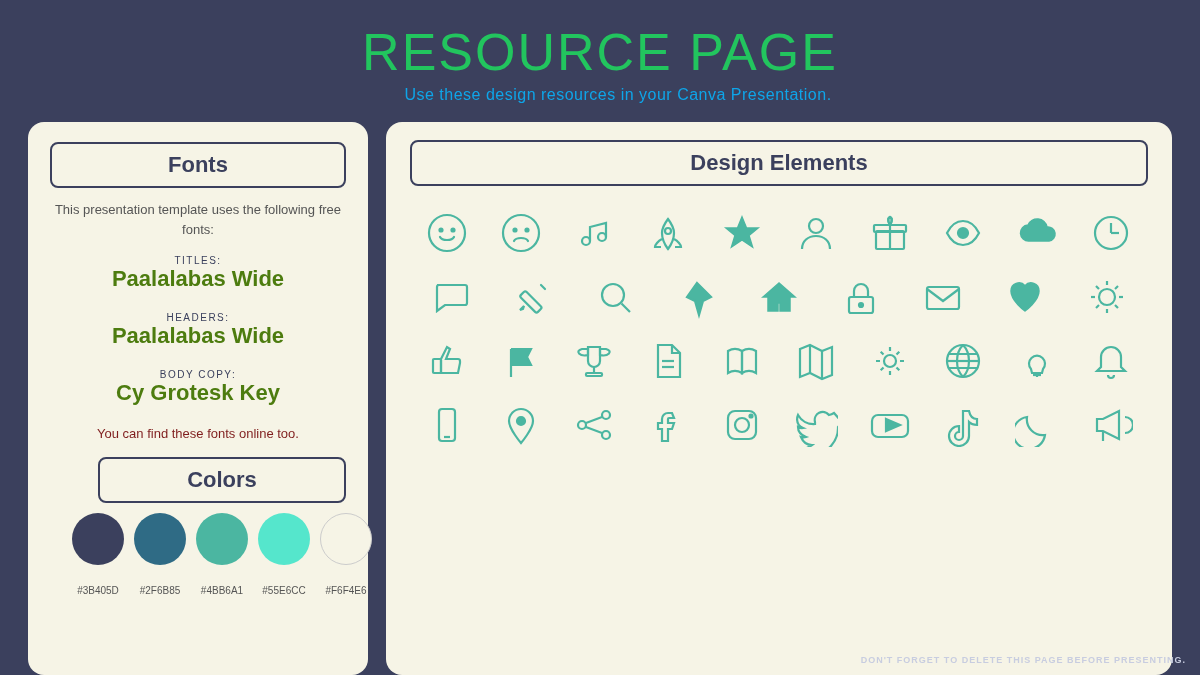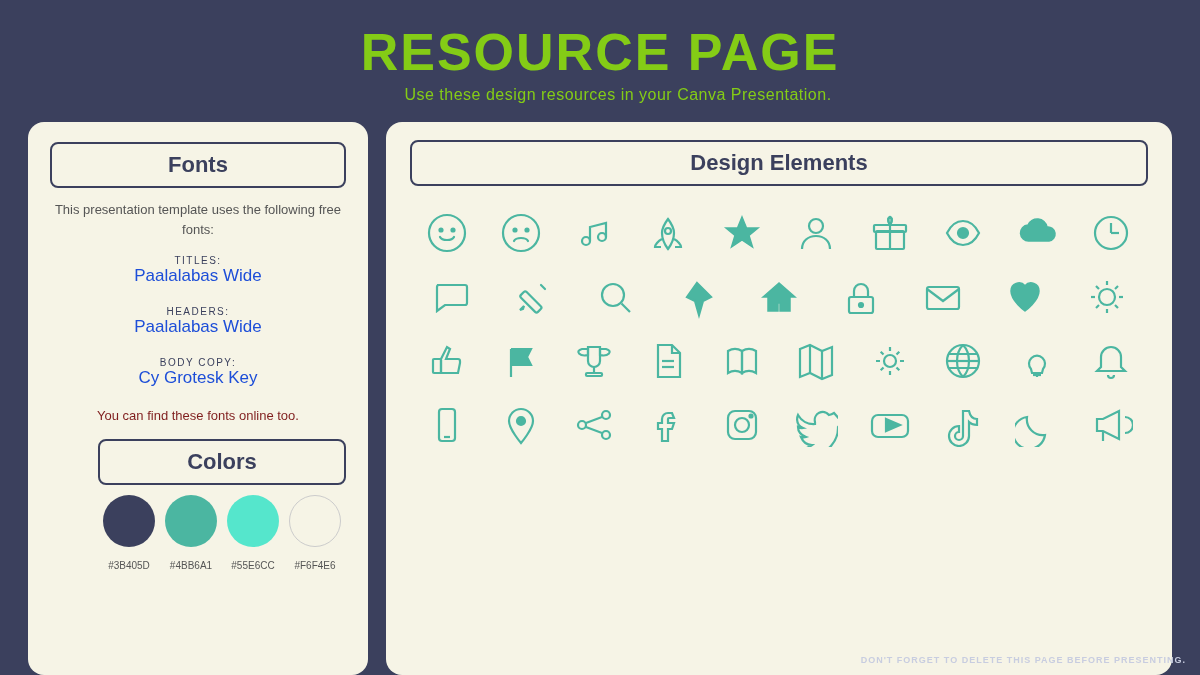--- a/index.html
+++ b/index.html
@@ -15,30 +15,30 @@
       align-items: center;
     }
 
     .header {
       text-align: center;
       padding: 22px 0 8px 0;
       width: 100%;
     }
 
     .header h1 {
-      color: #84cc16;
+      color: #22c55e;
       font-size: 52px;
-      font-weight: 700;
+      font-weight: 400;
       font-family: Arial Black, sans-serif;
       letter-spacing: 2px;
       text-transform: uppercase;
     }
 
     .header p {
-      color: #84cc16;
+      color: #0ea5e9;
       font-size: 16px;
       font-family: Arial, sans-serif;
       margin-top: 4px;
       letter-spacing: 0.5px;
       margin-left: 36px;
     }
 
     .main-content {
       display: flex;
       gap: 18px;
@@ -90,23 +90,23 @@
       font-size: 10px;
       font-weight: 400;
       color: #3B405D;
       letter-spacing: 1.5px;
       font-family: Arial, sans-serif;
       text-transform: uppercase;
       display: block;
     }
 
     .font-name {
-      font-size: 17px;
-      font-weight: 400;
-      color: #1d4ed8;
+      font-size: 22px;
+      font-weight: 700;
+      color: #4d7c0f;
       font-family: Arial Black, sans-serif;
       display: block;
     }
 
     .font-find {
       text-align: center;
       font-size: 13px;
       color: #7f1d1d;
       font-family: Arial, sans-serif;
       margin-top: 4px;
@@ -121,21 +121,21 @@
       display: flex;
       gap: 10px;
       justify-content: center;
       margin-top: 10px;
     }
 
     .swatch-item {
       display: flex;
       flex-direction: column;
       align-items: center;
-      gap: 13px;
+      gap: 20px;
     }
 
     .swatch-circle {
       width: 52px;
       height: 52px;
       border-radius: 50%;
       display: block;
     }
 
     .swatch-label {
@@ -230,20 +230,24 @@
     <p class="font-find">You can find these fonts online too.</p>
 
     <div class="colors-section">
       <div class="section-header">Colors</div>
       <div class="colors-swatches">
         <div class="swatch-item">
           <span class="swatch-circle" style="background:#3B405D;"></span>
           <span class="swatch-label">#3B405D</span>
         </div>
         <div class="swatch-item">
+          <span class="swatch-circle" style="background:#2F6B85;"></span>
+          <span class="swatch-label">#2F6B85</span>
+        </div>
+        <div class="swatch-item">
           <span class="swatch-circle" style="background:#4BB6A1;"></span>
           <span class="swatch-label">#4BB6A1</span>
         </div>
         <div class="swatch-item">
           <span class="swatch-circle" style="background:#55E6CC;"></span>
           <span class="swatch-label">#55E6CC</span>
         </div>
         <div class="swatch-item">
           <span class="swatch-circle" style="background:#F6F4E6; border:1.5px solid #ccc;"></span>
           <span class="swatch-label">#F6F4E6</span>

